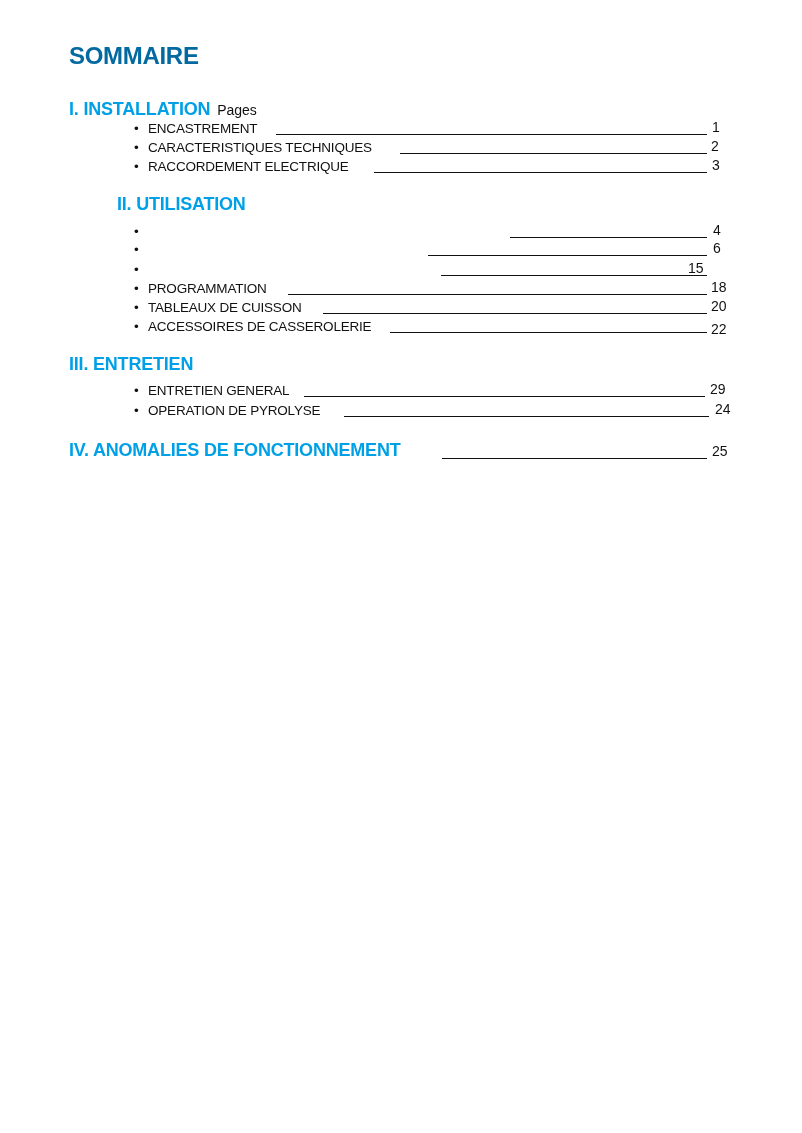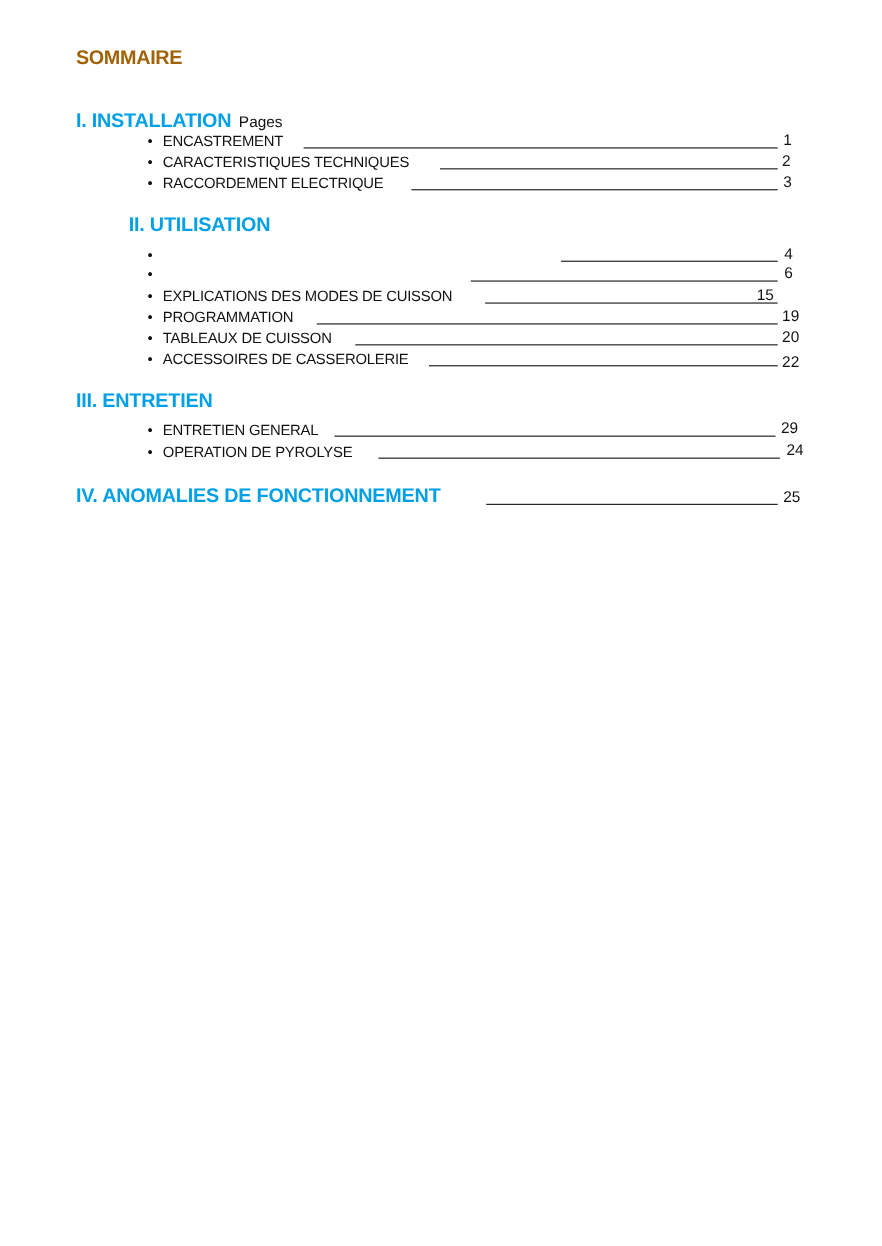--- a/index.html
+++ b/index.html
@@ -1,19 +1,19 @@
 <!DOCTYPE html>
 <html><head>
   <meta charset="utf-8">
   <style>
     html, body { margin: 0; padding: 0; background: #ffffff; }
     body { width: 802px; height: 1133px; position: relative; overflow: hidden;
            font-family: "Liberation Sans", "DejaVu Sans", sans-serif; color: #111; }
-    .page-title { position: absolute; left: 69px; top: 42px; font-size: 18px; font-weight: bold;
-                  color: #a16207; letter-spacing: -0.3px; margin: 0; }
+    .page-title { position: absolute; left: 69px; top: 42px; font-size: 24px; font-weight: bold;
+                  color: #0369a1; letter-spacing: -0.3px; margin: 0; }
     .section-title { position: absolute; left: 69px; font-size: 18px; font-weight: bold;
                      color: #00A0E6; letter-spacing: -0.2px; margin: 0; white-space: nowrap; }
     .pages-label { font-size: 14px; font-weight: normal; color: #111; letter-spacing: 0; margin-left: 2px; }
     .entry { position: absolute; left: 134px; height: 18px; font-size: 13.5px; white-space: nowrap;
              letter-spacing: -0.2px; display: flex; align-items: flex-end; }
     .bullet { display: inline-block; width: 14px; }
     .leader { position: absolute; height: 0; border-bottom: 1px solid #111; }
     .page-num { position: absolute; font-size: 14px; white-space: nowrap; }
   </style>
 </head>
@@ -56,31 +56,30 @@
 <span class="page-num" style="left:713px; top:222px;">4</span>
 
 <div class="entry" style="top:239px;">
   <span class="bullet">•</span>
 </div>
 <div class="leader" style="left:428px; width:279px; top:255px;"></div>
 <span class="page-num" style="left:713px; top:240px;">6</span>
 
 <div class="entry" style="top:259px;">
   <span class="bullet">•</span>
-  <span>EXPLICATIONS DES MODES DE CUISSON</span>
 </div>
 <div class="leader" style="left:441px; width:266px; top:275px;"></div>
 <span class="page-num" style="left:688px; top:260px;">15</span>
 
 <div class="entry" style="top:278px;">
   <span class="bullet">•</span>
   <span>PROGRAMMATION</span>
 </div>
 <div class="leader" style="left:288px; width:419px; top:294px;"></div>
-<span class="page-num" style="left:711px; top:279px;">19</span>
+<span class="page-num" style="left:711px; top:279px;">18</span>
 
 <div class="entry" style="top:297px;">
   <span class="bullet">•</span>
   <span>TABLEAUX DE CUISSON</span>
 </div>
 <div class="leader" style="left:323px; width:384px; top:313px;"></div>
 <span class="page-num" style="left:711px; top:298px;">20</span>
 
 <div class="entry" style="top:316px;">
   <span class="bullet">•</span>

